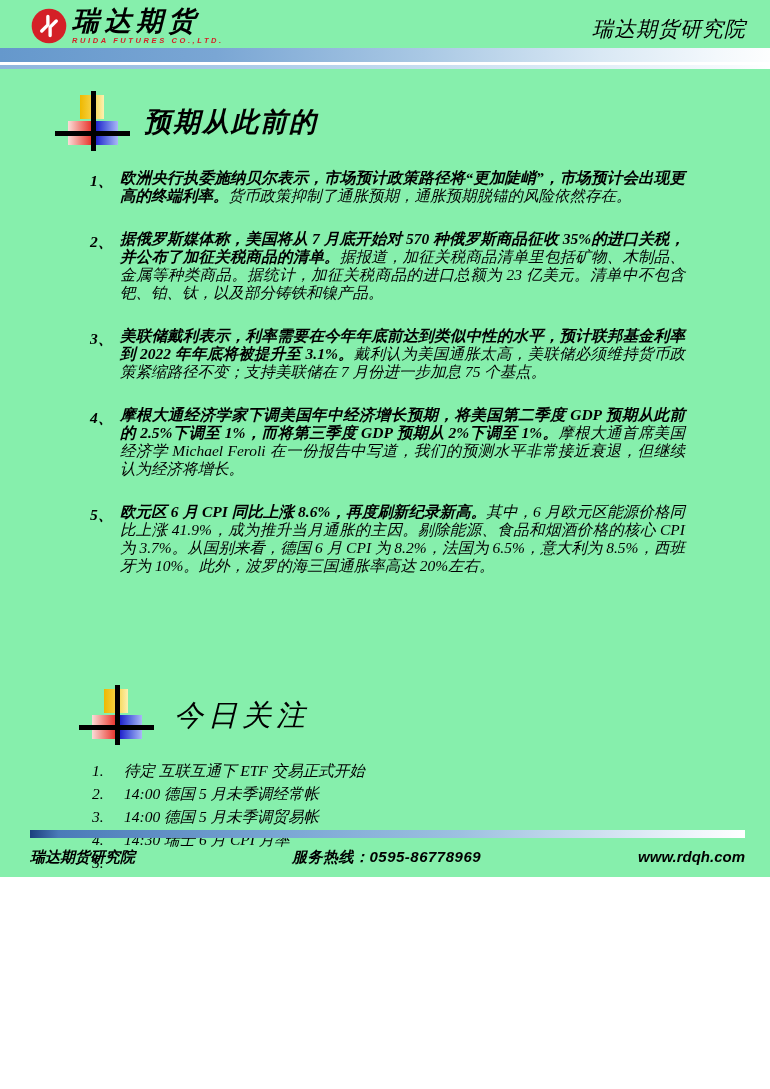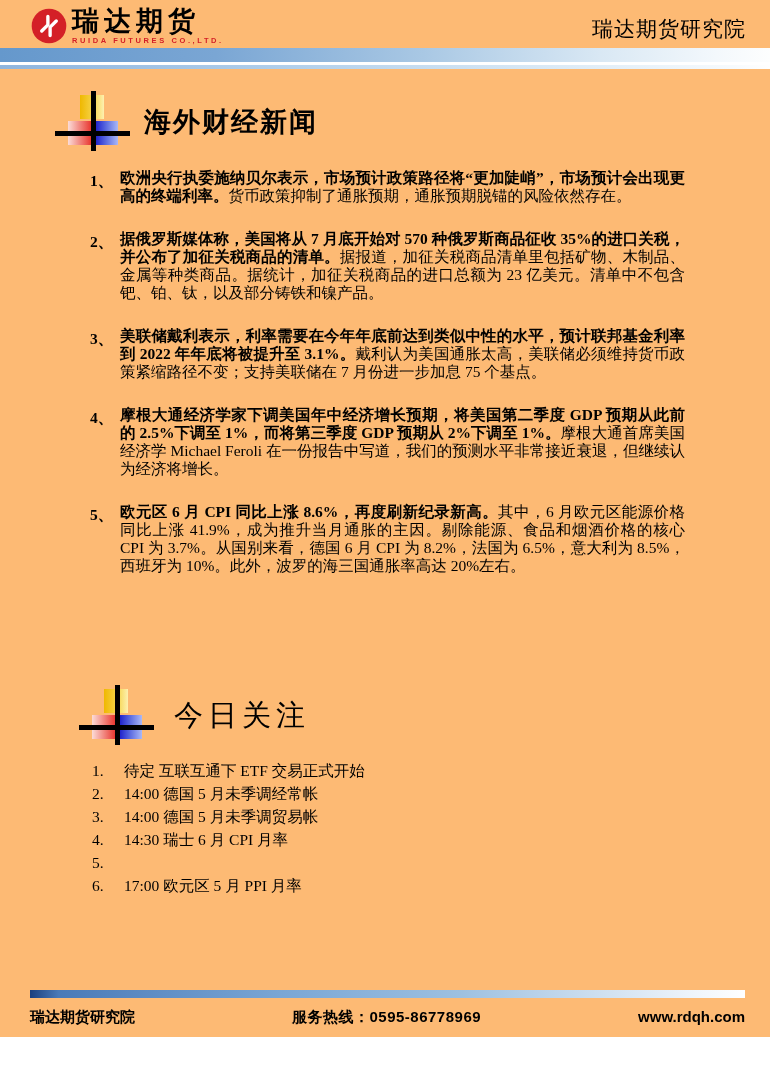--- a/index.html
+++ b/index.html
@@ -1,18 +1,18 @@
 <!DOCTYPE html>
 <html><head>
 <meta charset="utf-8">
 <style>
   * { margin:0; padding:0; box-sizing:border-box; }
   html,body { background:#ffffff; }
   body { width:770px; font-family:"Liberation Serif","DejaVu Serif",serif; color:#000; }
-  .page { position:relative; width:770px; height:1037px; overflow:hidden; background:#fdba74; }
+  .page { position:relative; width:770px; height:877px; overflow:hidden; background:#86efac;font-style:italic; }
 
   
   .hdr { display:flex; justify-content:space-between; align-items:flex-end; padding:7px 24px 3px 30px; }
   .logo-wrap { display:flex; align-items:center; gap:4px; }
   .logo-text .brand { font-family:"Liberation Sans","DejaVu Sans",sans-serif; font-weight:bold; font-size:27px; letter-spacing:5px; line-height:1.05; }
   .logo-text .sub { font-family:"Liberation Sans","DejaVu Sans",sans-serif; color:#d42027; font-size:7.5px; letter-spacing:2.6px; font-weight:bold; margin-top:1px; }
   .hdr-right { font-family:"Liberation Sans","DejaVu Sans",sans-serif; font-size:21px; letter-spacing:1px; padding-bottom:2px; }
 
   .hdr-bar-main { height:14px; background:linear-gradient(90deg,#6598cc 0%,#7aa6d4 28%,#a9c8e4 55%,#d9e8f4 78%,#f3f8fc 93%,#fdfefe 100%); }
   .hdr-bar-gap { height:3px; background:#fff; }
@@ -81,21 +81,21 @@
   </div>
 
   <div class="sec-head sec-head-1">
     <span class="cross-icon">
       <span class="sq sq-yellow"></span>
       <span class="sq sq-red"></span>
       <span class="sq sq-blue"></span>
       <span class="v-bar"></span>
       <span class="h-bar"></span>
     </span>
-    <h1 class="sec-title-1">海外财经新闻</h1>
+    <h1 class="sec-title-1">预期从此前的</h1>
   </div>
 
   <ol class="news-list">
     <li class="news-item">
       <span class="num">1、</span>
       <p class="txt"><b>欧洲央行执委施纳贝尔表示，市场预计政策路径将“更加陡峭”，市场预计会出现更高的终端利率。</b><span>货币政策抑制了通胀预期，通胀预期脱锚的风险依然存在。</span></p>
     </li>
     <li class="news-item">
       <span class="num">2、</span>
       <p class="txt"><b>据俄罗斯媒体称，美国将从 7 月底开始对 570 种俄罗斯商品征收 35%的进口关税，并公布了加征关税商品的清单。</b><span>据报道，加征关税商品清单里包括矿物、木制品、金属等种类商品。据统计，加征关税商品的进口总额为 23 亿美元。清单中不包含钯、铂、钛，以及部分铸铁和镍产品。</span></p>

